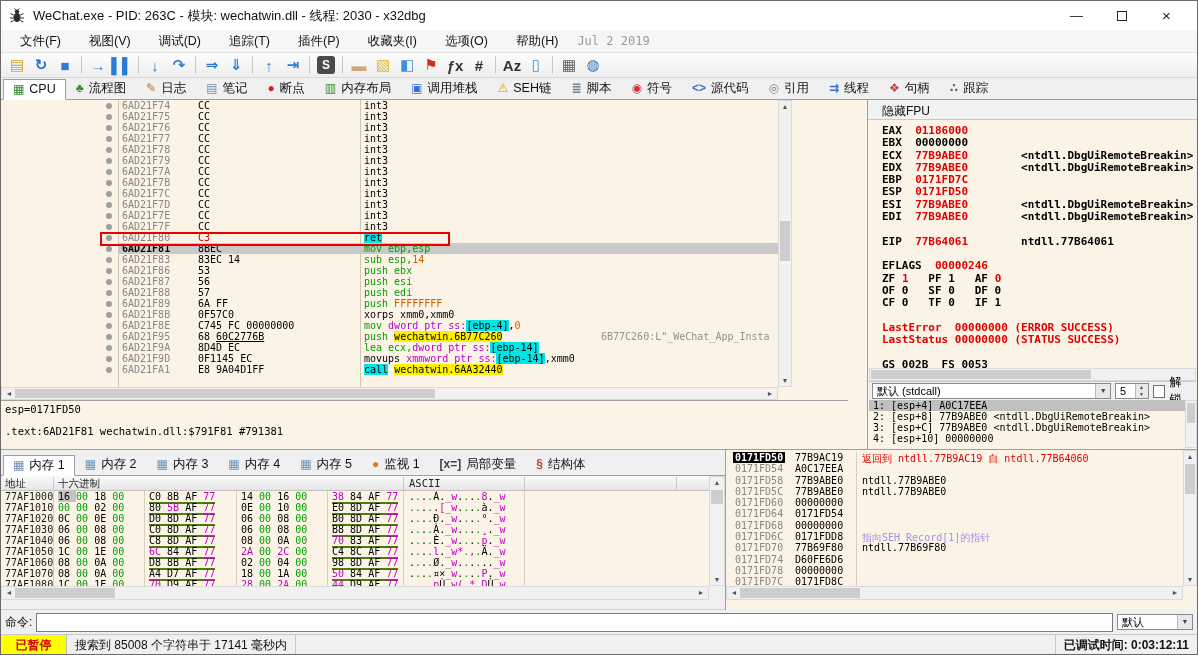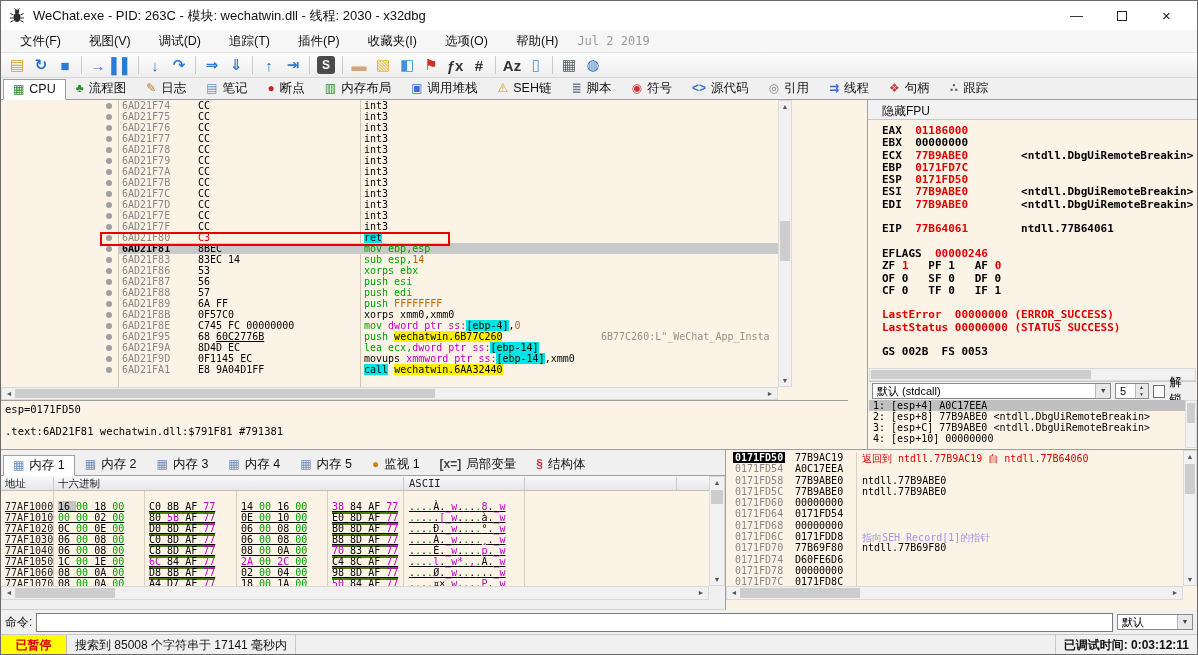--- a/index.html
+++ b/index.html
@@ -101,21 +101,21 @@
   .bottom { height:160px; position:relative; flex:none; background:#f0f0f0; border-top:1px solid #9f9f9f; }
   .dumpwrap { position:absolute; left:0; top:0; width:724px; height:160px; }
   .btabs { height:26px; display:flex; align-items:flex-end; border-bottom:1px solid #9f9f9f; padding:0 2px; background:#f0f0f0; }
   .dump-header { position:absolute; left:0; top:26px; right:0; height:15px;
     background:linear-gradient(#fafafa,#e6e6e6); border-bottom:1px solid #c0c0c0;
     font:10.5px "DejaVu Sans Mono",monospace; color:#222; }
   .dump-header span { position:absolute; top:1px; }
   .hsep { position:absolute; top:0; bottom:0; width:1px; background:#c9c9c9; }
   .dumprows { position:absolute; left:0; top:41px; width:708px; height:95px; background:#fbf4e6; overflow:hidden; }
   .dumprow { position:relative; height:11px; font:10px "DejaVu Sans Mono",monospace; white-space:pre; }
-  .dumprow span.col { position:absolute; top:10px;text-decoration:underline; }
+  .dumprow span.col { position:absolute; top:0; }
   .d-addr { left:4px; color:#1a1a1a; }
   .bz{color:#00a000}.bp{color:#c000c0}.bx{color:#000}
   .ptr { border-bottom:2px solid #4d7c0f; }
   .selbyte { background:#c4c4c4; }
   .dsep { position:absolute; top:0; bottom:0; width:1px; background:#d8cfc0; }
 
   .stackwrap { position:absolute; left:724px; top:0; right:0; height:160px; background:#fbf4e6;
     border-left:1px solid #9f9f9f; }
   .srows { position:absolute; left:0; top:2px; right:14px; height:134px; overflow:hidden; }
   .srow { position:relative; height:11.3px; font:10px "DejaVu Sans Mono",monospace; white-space:pre; }
@@ -289,21 +289,21 @@
           <div class="drow"><span class="dot"></span><span class="col c-addr">6AD21F79</span><span class="col c-bytes"><span>CC</span></span><span class="col c-instr"><span class="tk-k">int3</span></span></div>
           <div class="drow"><span class="dot"></span><span class="col c-addr">6AD21F7A</span><span class="col c-bytes"><span>CC</span></span><span class="col c-instr"><span class="tk-k">int3</span></span></div>
           <div class="drow"><span class="dot"></span><span class="col c-addr">6AD21F7B</span><span class="col c-bytes"><span>CC</span></span><span class="col c-instr"><span class="tk-k">int3</span></span></div>
           <div class="drow"><span class="dot"></span><span class="col c-addr">6AD21F7C</span><span class="col c-bytes"><span>CC</span></span><span class="col c-instr"><span class="tk-k">int3</span></span></div>
           <div class="drow"><span class="dot"></span><span class="col c-addr">6AD21F7D</span><span class="col c-bytes"><span>CC</span></span><span class="col c-instr"><span class="tk-k">int3</span></span></div>
           <div class="drow"><span class="dot"></span><span class="col c-addr">6AD21F7E</span><span class="col c-bytes"><span>CC</span></span><span class="col c-instr"><span class="tk-k">int3</span></span></div>
           <div class="drow"><span class="dot"></span><span class="col c-addr">6AD21F7F</span><span class="col c-bytes"><span>CC</span></span><span class="col c-instr"><span class="tk-k">int3</span></span></div>
           <div class="drow"><span class="dot"></span><span class="col c-addr">6AD21F80</span><span class="col c-bytes"><span class="tk-r">C3</span></span><span class="col c-instr"><span class="tk-k tk-cyanbg">ret</span></span></div>
           <div class="drow sel"><span class="dot"></span><span class="col c-addr">6AD21F81</span><span class="col c-bytes"><span>8BEC</span></span><span class="col c-instr"><span class="tk-g">mov ebp,esp</span></span></div>
           <div class="drow"><span class="dot"></span><span class="col c-addr">6AD21F83</span><span class="col c-bytes"><span>83EC 14</span></span><span class="col c-instr"><span class="tk-g">sub esp,</span><span class="tk-o">14</span></span></div>
-          <div class="drow"><span class="dot"></span><span class="col c-addr">6AD21F86</span><span class="col c-bytes"><span>53</span></span><span class="col c-instr"><span class="tk-g">xorps ebx</span></span></div>
+          <div class="drow"><span class="dot"></span><span class="col c-addr">6AD21F86</span><span class="col c-bytes"><span>53</span></span><span class="col c-instr"><span class="tk-g">push ebx</span></span></div>
           <div class="drow"><span class="dot"></span><span class="col c-addr">6AD21F87</span><span class="col c-bytes"><span>56</span></span><span class="col c-instr"><span class="tk-g">push esi</span></span></div>
           <div class="drow"><span class="dot"></span><span class="col c-addr">6AD21F88</span><span class="col c-bytes"><span>57</span></span><span class="col c-instr"><span class="tk-g">push edi</span></span></div>
           <div class="drow"><span class="dot"></span><span class="col c-addr">6AD21F89</span><span class="col c-bytes"><span>6A FF</span></span><span class="col c-instr"><span class="tk-g">push </span><span class="tk-o">FFFFFFFF</span></span></div>
           <div class="drow"><span class="dot"></span><span class="col c-addr">6AD21F8B</span><span class="col c-bytes"><span>0F57C0</span></span><span class="col c-instr"><span class="tk-k">xorps xmm0,xmm0</span></span></div>
           <div class="drow"><span class="dot"></span><span class="col c-addr">6AD21F8E</span><span class="col c-bytes"><span>C745 FC 00000000</span></span><span class="col c-instr"><span class="tk-g">mov </span><span class="tk-m">dword ptr ss:</span><span class="tk-k tk-cyanbg">[ebp-4]</span><span class="tk-k">,</span><span class="tk-o">0</span></span></div>
           <div class="drow"><span class="dot"></span><span class="col c-addr">6AD21F95</span><span class="col c-bytes"><span>68 </span><span class="tk-ul">60C2776B</span></span><span class="col c-instr"><span class="tk-g">push </span><span class="tk-k tk-yellowbg">wechatwin.6B77C260</span></span><span class="col c-cmt">6B77C260:L"_WeChat_App_Insta</span></div>
           <div class="drow"><span class="dot"></span><span class="col c-addr">6AD21F9A</span><span class="col c-bytes"><span>8D4D EC</span></span><span class="col c-instr"><span class="tk-g">lea ecx,</span><span class="tk-m">dword ptr ss:</span><span class="tk-k tk-cyanbg">[ebp-14]</span></span></div>
           <div class="drow"><span class="dot"></span><span class="col c-addr">6AD21F9D</span><span class="col c-bytes"><span>0F1145 EC</span></span><span class="col c-instr"><span class="tk-k">movups </span><span class="tk-m">xmmword ptr ss:</span><span class="tk-k tk-cyanbg">[ebp-14]</span><span class="tk-k">,xmm0</span></span></div>
           <div class="drow"><span class="dot"></span><span class="col c-addr">6AD21FA1</span><span class="col c-bytes"><span>E8 9A04D1FF</span></span><span class="col c-instr"><span class="tk-k tk-cyanbg">call</span><span class="tk-k"> </span><span class="tk-k tk-yellowbg">wechatwin.6AA32440</span></span></div>
         </div>
@@ -326,20 +326,21 @@
         <div class="iline"> </div>
         <div class="iline">.text:6AD21F81 wechatwin.dll:$791F81 #791381</div>
       </div>
 
     <div class="regs">
       <div class="fpuhdr">隐藏FPU</div>
       <div class="rlines" id="rlines">
           <div class="rline"><span class="tk-k">EAX  </span><span class="tk-r">01186000</span></div>
           <div class="rline"><span class="tk-k">EBX  </span><span class="tk-k">00000000</span></div>
           <div class="rline"><span class="tk-k">ECX  </span><span class="tk-r">77B9ABE0</span><span class="tk-k">        </span><span class="tk-k">&lt;ntdll.DbgUiRemoteBreakin&gt;</span></div>
+          <div class="rline"><span class="tk-k">EDX  </span><span class="tk-r">77B9ABE0</span><span class="tk-k">        </span><span class="tk-k">&lt;ntdll.DbgUiRemoteBreakin&gt;</span></div>
           <div class="rline"><span class="tk-k ul-red">EBP</span><span class="tk-k">  </span><span class="tk-r">0171FD7C</span></div>
           <div class="rline"><span class="tk-k ul-green">ESP</span><span class="tk-k">  </span><span class="tk-r">0171FD50</span></div>
           <div class="rline"><span class="tk-k">ESI  </span><span class="tk-r">77B9ABE0</span><span class="tk-k">        </span><span class="tk-k">&lt;ntdll.DbgUiRemoteBreakin&gt;</span></div>
           <div class="rline"><span class="tk-k">EDI  </span><span class="tk-r">77B9ABE0</span><span class="tk-k">        </span><span class="tk-k">&lt;ntdll.DbgUiRemoteBreakin&gt;</span></div>
           <div class="rline">&nbsp;</div>
           <div class="rline"><span class="tk-k">EIP  </span><span class="tk-r">77B64061</span><span class="tk-k">        </span><span class="tk-k">ntdll.77B64061</span></div>
           <div class="rline">&nbsp;</div>
           <div class="rline"><span class="tk-k">EFLAGS  </span><span class="tk-r">00000246</span></div>
           <div class="rline"><span class="tk-k">ZF </span><span class="tk-r">1</span><span class="tk-k">   PF </span><span class="tk-k">1</span><span class="tk-k">   AF </span><span class="tk-r">0</span></div>
           <div class="rline"><span class="tk-k">OF 0   SF 0   DF 0</span></div>

